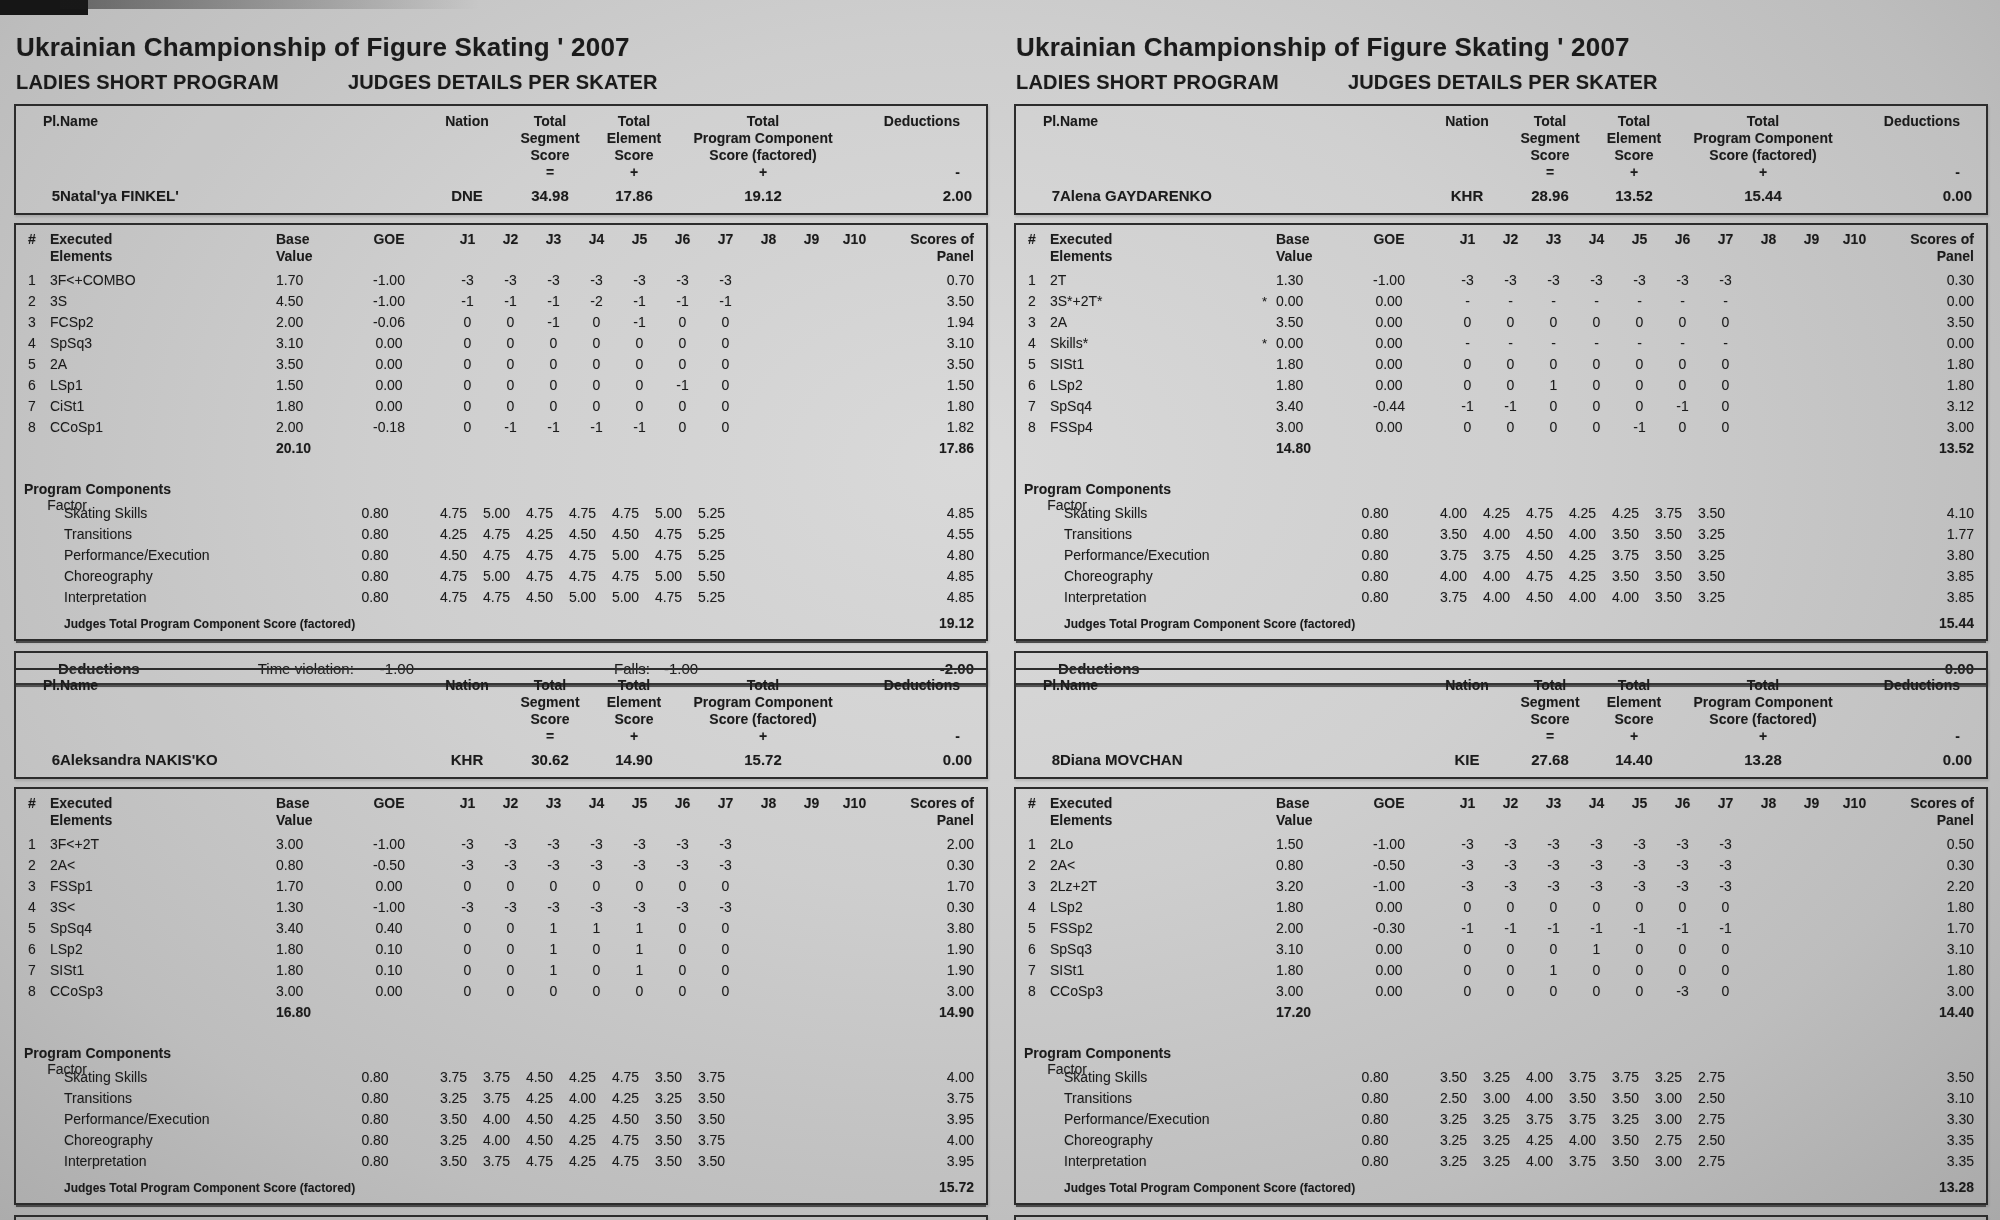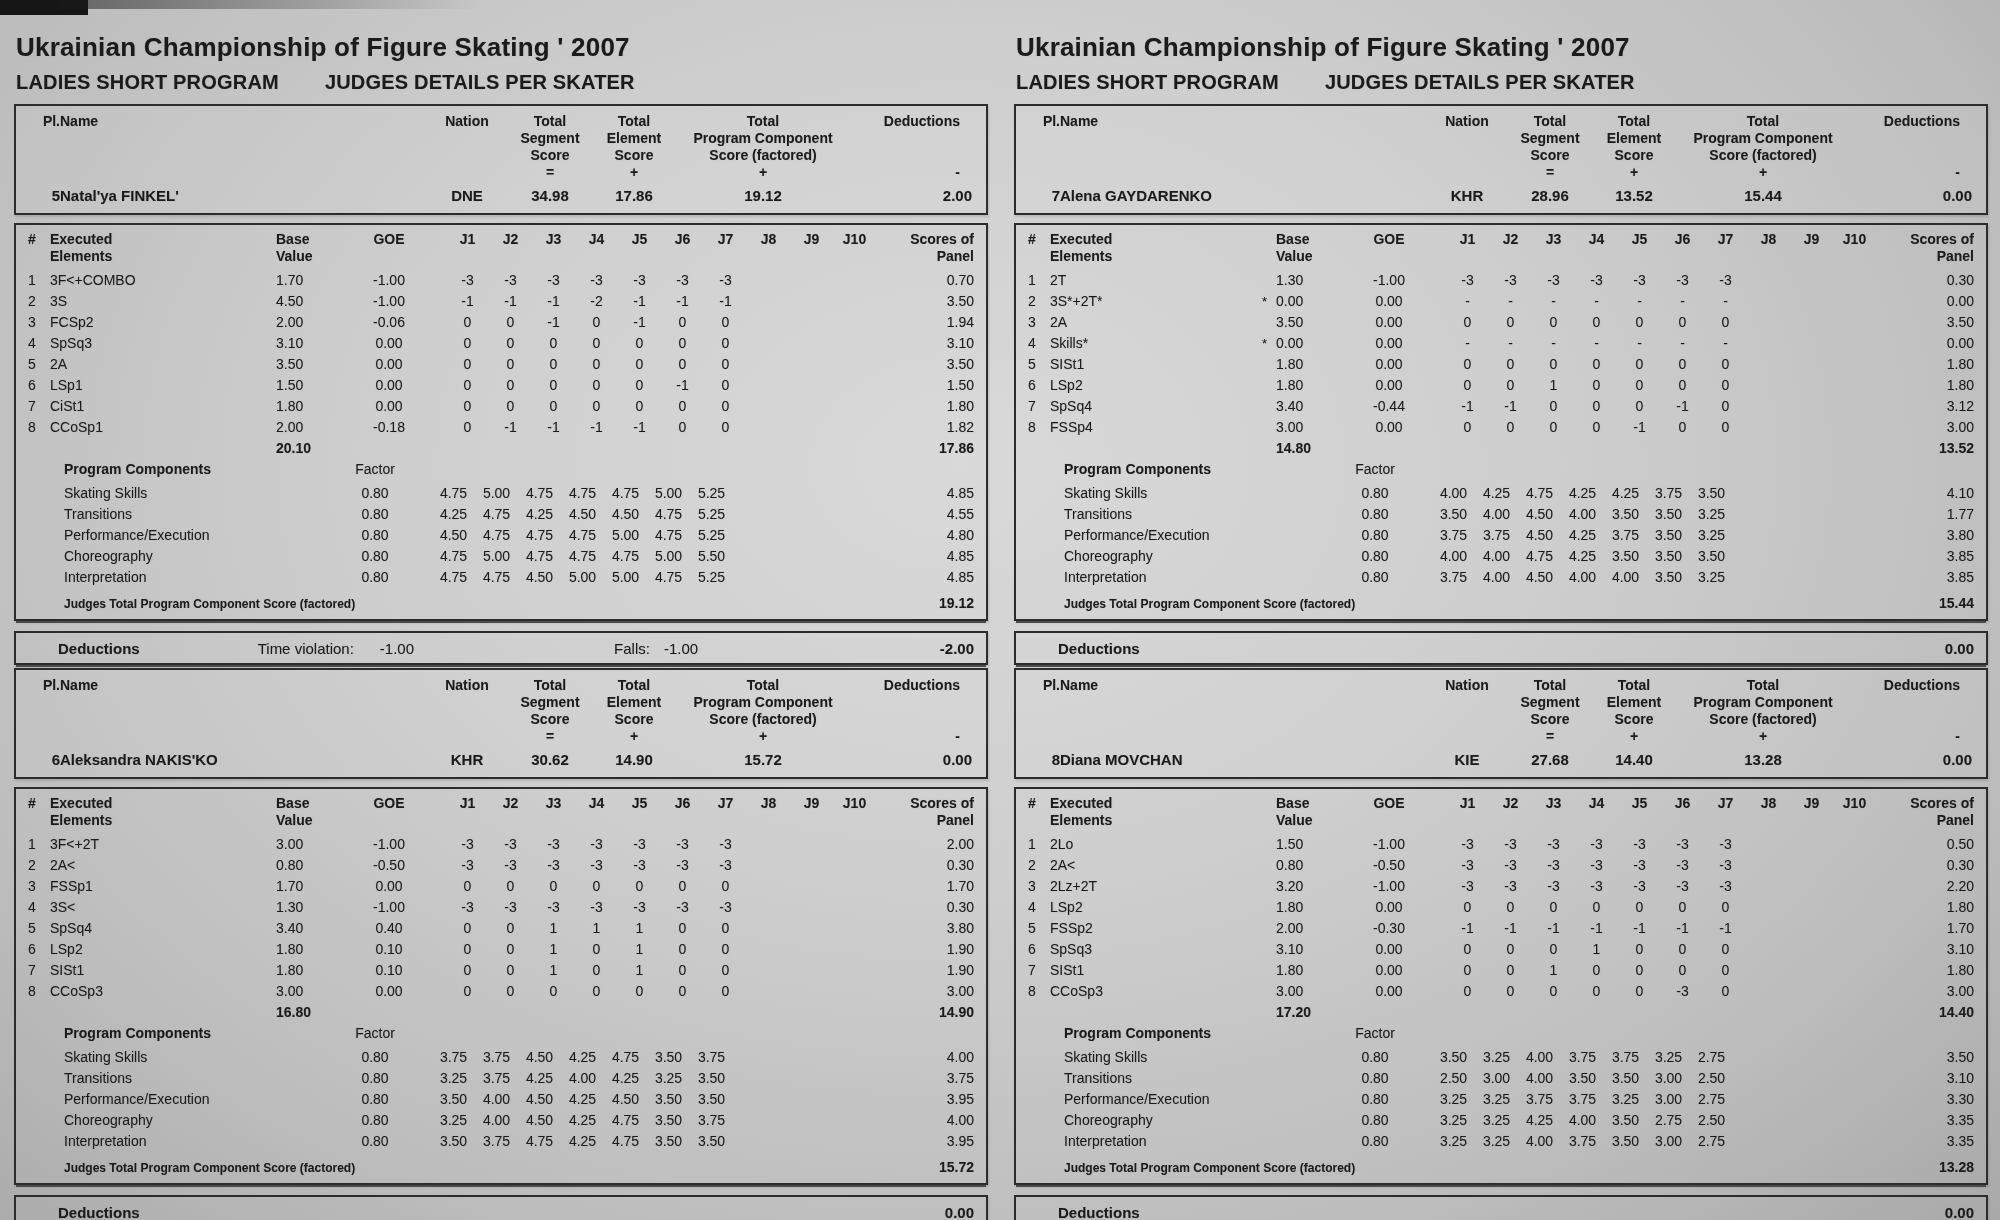--- a/index.html
+++ b/index.html
@@ -15,21 +15,21 @@
   }
   .corner-dark{position:absolute;top:0;left:0;width:88px;height:15px;background:#161616;}
   .top-strip{position:absolute;top:0;left:60px;width:420px;height:9px;
     background:linear-gradient(to right,#1a1a1a,rgba(26,26,26,0));opacity:.55;}
   .grid{position:absolute;inset:0;display:grid;grid-template-columns:1000px 1000px;grid-template-rows:652px auto;}
   .quad{position:relative;box-sizing:border-box;padding:16px 12px 0 14px;}
   .quad.bottom{padding-top:16px;}
 
   .title-block{margin:16px 0 10px 2px;}
   .title{font-size:26px;font-weight:bold;letter-spacing:.2px;}
-  .subtitle-row{display:flex;gap:46px;margin-top:8px;}
+  .subtitle-row{display:flex;gap:69px;margin-top:8px;}
   .subtitle{font-size:20px;font-weight:bold;letter-spacing:.2px;}
 
   .hbox{border:2px solid #2c2c2c;padding:7px 10px 9px 6px;background:rgba(255,255,255,0.05);
     box-shadow:1px 2px 2px rgba(0,0,0,0.12);}
   .hcols{display:flex;}
   .hcol{font-size:14px;line-height:17px;text-align:center;font-weight:600;}
   .hcol .ln{min-height:17px;}
   .c-pl{width:38px;text-align:right;}
   .c-name{flex:1;text-align:left;}
   .c-nation{width:78px;}
@@ -49,21 +49,21 @@
   .ehead{display:flex;font-size:14px;line-height:17px;font-weight:600;margin-bottom:7px;}
   .c-num{width:26px;box-sizing:border-box;padding-left:4px;}
   .c-ename{width:212px;}
   .c-star{width:14px;font-size:13px;}
   .c-base{width:70px;text-align:left;}
   .c-goe{width:86px;text-align:center;}
   .jwrap{display:flex;margin-left:14px;}
   .c-j{width:43px;text-align:center;}
   .c-panel{flex:1;text-align:right;padding-right:4px;}
   .bold{font-weight:bold;}
-  .comp-head{display:flex;height:24px;align-items:baseline;font-size:14px;margin-top:0;}
+  .comp-head{display:flex;height:24px;align-items:baseline;font-size:14px;margin-top:20px;flex-direction:column;}
   .c-sp{width:40px;}
   .c-clabel{width:268px;}
   .crow{display:flex;height:21px;align-items:baseline;font-size:14px;}
   .pcsrow{display:flex;align-items:baseline;margin-top:5px;}
   .pcsrow .lbl{font-size:12px;font-weight:bold;margin-left:40px;}
   .pcsrow .val{flex:1;text-align:right;font-weight:bold;font-size:14px;padding-right:4px;}
 
   .dedbar{border:2px solid #2c2c2c;margin-top:10px;height:30px;display:flex;align-items:center;
     font-size:15px;padding:0 8px;box-shadow:0 4px 0 -2px #4a4a4a,1px 2px 2px rgba(0,0,0,0.12);}
   .dedbar .dlabel{font-weight:bold;margin-left:34px;}

